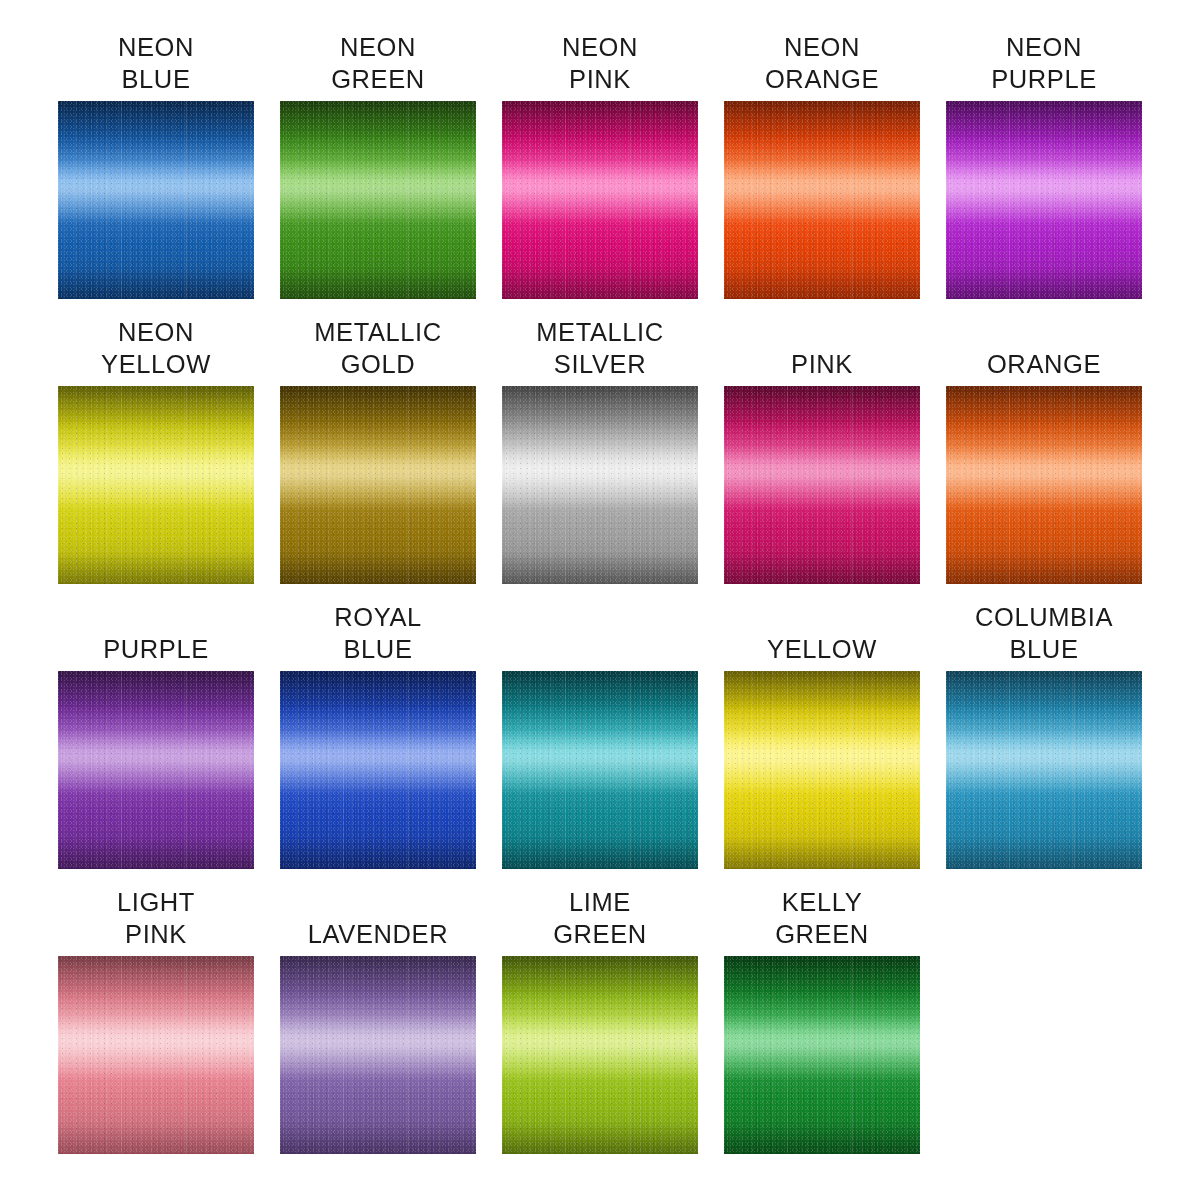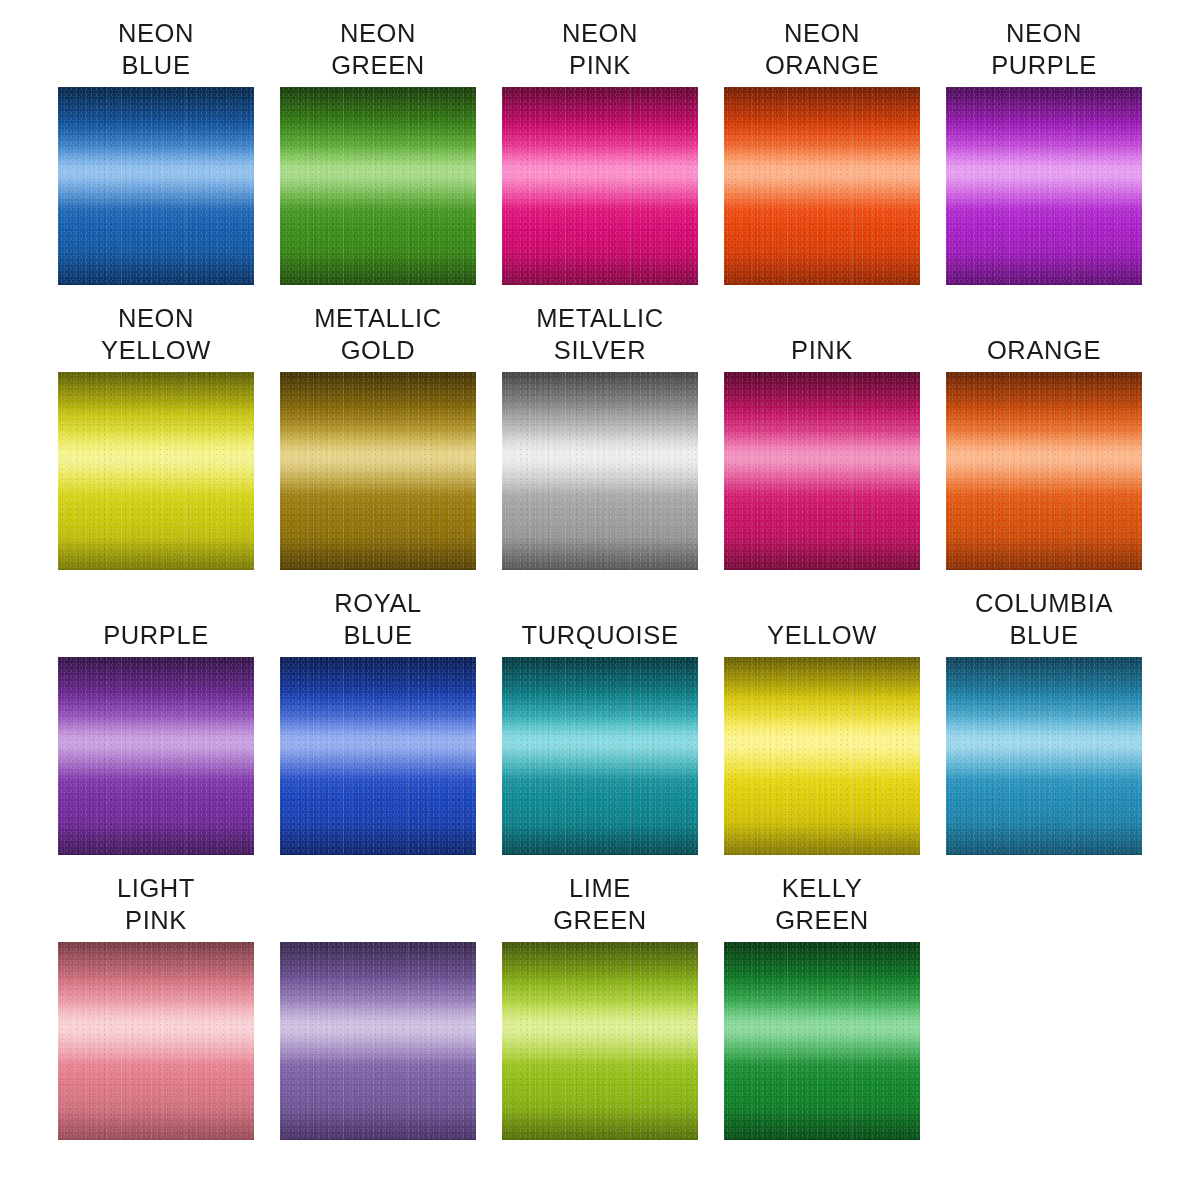--- a/index.html
+++ b/index.html
@@ -12,20 +12,21 @@
   }
   #chart {
     position:relative;
     width:1200px; height:1008px;
     background:#ffffff;
     display:grid;
     grid-template-columns:repeat(5, 222px);
     grid-template-rows:repeat(4, 285px);
     justify-content:center;
     align-content:start;
+    padding-top:14px;
   }
   .cell {
     position:relative;
     width:222px; height:285px;
     display:flex;
     flex-direction:column;
     align-items:center;
     justify-content:flex-end;
   }
   .swatch-label {
@@ -268,21 +269,20 @@
         <div class="base" style="background: linear-gradient(rgb(18, 47, 138) 0%, rgb(27, 70, 196) 22%, rgb(68, 112, 232) 42%, rgb(27, 70, 196) 62%, rgb(27, 70, 196) 84%, rgb(18, 47, 138) 100%);"></div>
         <div class="shade"></div>
         <div class="sheen"></div>
         <div class="warp"></div>
         <div class="seam"></div>
         <div class="grain"></div>
         <div class="grain2"></div>
       </div>
     </div>
     <div class="cell">
-      <div class="swatch-label">TURQUOISE</div>
       <div class="swatch">
         <div class="base" style="background: linear-gradient(rgb(7, 95, 104) 0%, rgb(14, 143, 153) 22%, rgb(42, 196, 206) 42%, rgb(14, 143, 153) 62%, rgb(14, 143, 153) 84%, rgb(7, 95, 104) 100%);"></div>
         <div class="shade"></div>
         <div class="sheen"></div>
         <div class="warp"></div>
         <div class="seam"></div>
         <div class="grain"></div>
         <div class="grain2"></div>
       </div>
     </div>
@@ -318,20 +318,21 @@
         <div class="base" style="background: linear-gradient(rgb(196, 96, 111) 0%, rgb(234, 127, 142) 22%, rgb(248, 178, 186) 42%, rgb(234, 127, 142) 62%, rgb(234, 127, 142) 84%, rgb(196, 96, 111) 100%);"></div>
         <div class="shade"></div>
         <div class="sheen"></div>
         <div class="warp"></div>
         <div class="seam"></div>
         <div class="grain"></div>
         <div class="grain2"></div>
       </div>
     </div>
     <div class="cell">
+      <div class="swatch-label">LAVENDER</div>
       <div class="swatch">
         <div class="base" style="background: linear-gradient(rgb(91, 64, 128) 0%, rgb(125, 95, 168) 22%, rgb(173, 147, 206) 42%, rgb(125, 95, 168) 62%, rgb(125, 95, 168) 84%, rgb(91, 64, 128) 100%);"></div>
         <div class="shade"></div>
         <div class="sheen"></div>
         <div class="warp"></div>
         <div class="seam"></div>
         <div class="grain"></div>
         <div class="grain2"></div>
       </div>
     </div>

